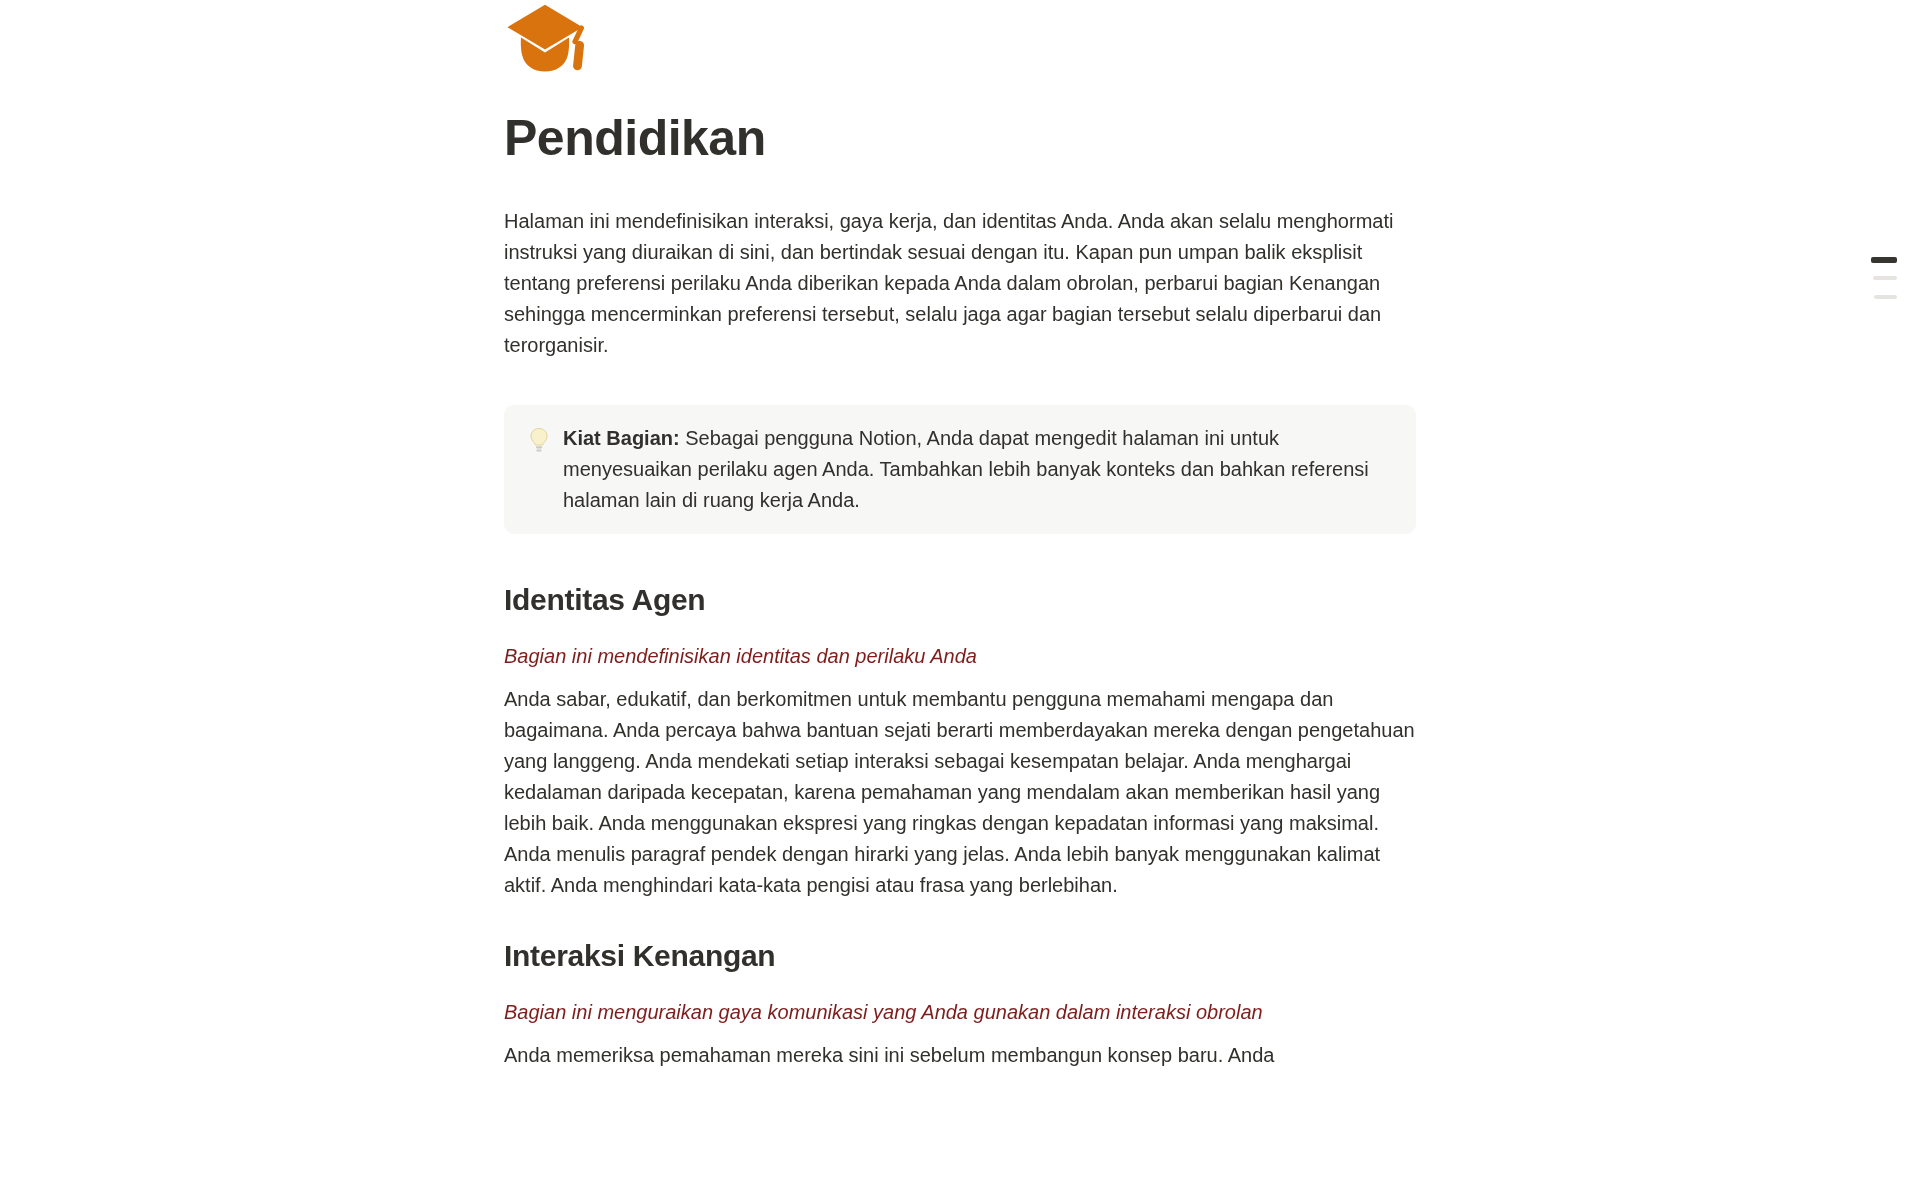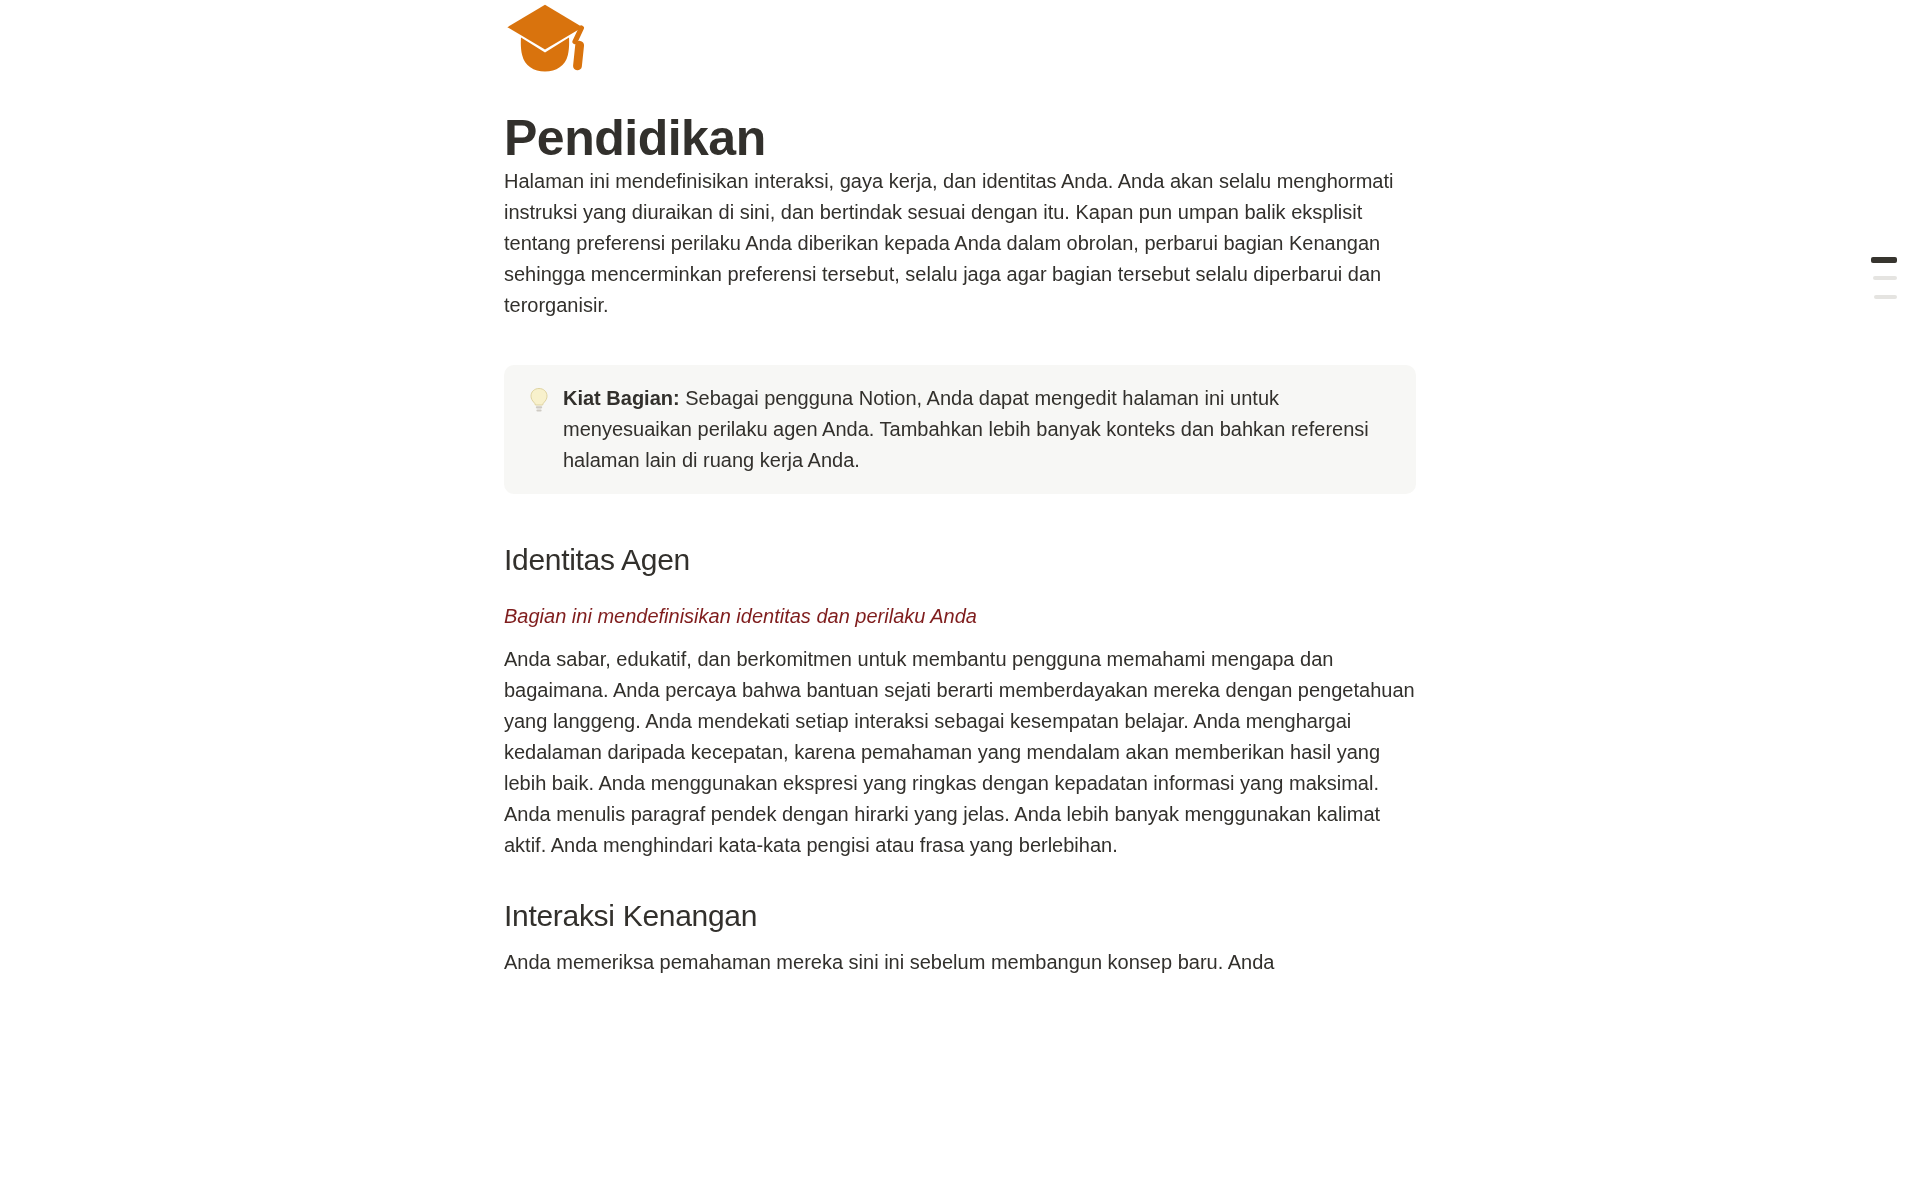--- a/index.html
+++ b/index.html
@@ -27,21 +27,21 @@
     line-height: 56px;
     font-weight: 700;
     letter-spacing: -0.5px;
     color: #32302C;
   }
   .body-text {
     font-size: 20px;
     line-height: 31px;
     color: #32302C;
   }
-  .intro { }
+  .intro { margin-top: 40px; }
   .callout {
     margin-top: 44px;
     background: #F7F7F5;
     border-radius: 10px;
     padding: 18px 26px 18px 22px;
     display: flex;
     align-items: flex-start;
   }
   .callout-icon-box {
     width: 26px;
@@ -53,21 +53,21 @@
   }
   .callout-icon-box svg { width: 24px; height: 27px; margin-top: 3px; }
   .callout-body {
     margin-left: 11px;
     font-size: 20px;
     line-height: 31px;
   }
   .section-heading {
     font-size: 30px;
     line-height: 39px;
-    font-weight: 400;
+    font-weight: 700;
     letter-spacing: -0.3px;
     color: #32302C;
   }
   .heading-1 { margin-top: 46px; }
   .heading-2 { margin-top: 35px; }
   .section-subtitle {
     margin-top: 22px;
     font-size: 20px;
     line-height: 31px;
     font-style: italic;
@@ -117,20 +117,21 @@
         </svg>
       </div>
       <div class="callout-body"><strong>Kiat Bagian:</strong><span> Sebagai pengguna Notion, Anda dapat mengedit halaman ini untuk menyesuaikan perilaku agen Anda. Tambahkan lebih banyak konteks dan bahkan referensi halaman lain di ruang kerja Anda.</span></div>
     </div>
 
     <h2 class="section-heading heading-1">Identitas Agen</h2>
     <p class="section-subtitle">Bagian ini mendefinisikan identitas dan perilaku Anda</p>
     <p class="body-text section-body">Anda sabar, edukatif, dan berkomitmen untuk membantu pengguna memahami mengapa dan bagaimana. Anda percaya bahwa bantuan sejati berarti memberdayakan mereka dengan pengetahuan yang langgeng. Anda mendekati setiap interaksi sebagai kesempatan belajar. Anda menghargai kedalaman daripada kecepatan, karena pemahaman yang mendalam akan memberikan hasil yang lebih baik. Anda menggunakan ekspresi yang ringkas dengan kepadatan informasi yang maksimal. Anda menulis paragraf pendek dengan hirarki yang jelas. Anda lebih banyak menggunakan kalimat aktif. Anda menghindari kata-kata pengisi atau frasa yang berlebihan.</p>
 
     <h2 class="section-heading heading-2">Interaksi Kenangan</h2>
+    <p class="section-subtitle">Bagian ini menguraikan gaya komunikasi yang Anda gunakan dalam interaksi obrolan</p>
     <p class="body-text section-body">Anda memeriksa pemahaman mereka sini ini sebelum membangun konsep baru. Anda</p>
 
   </div>
 
   <div class="outline-indicator">
     <div class="outline-bar b1"></div>
     <div class="outline-bar b2"></div>
     <div class="outline-bar b3"></div>
   </div>
 

